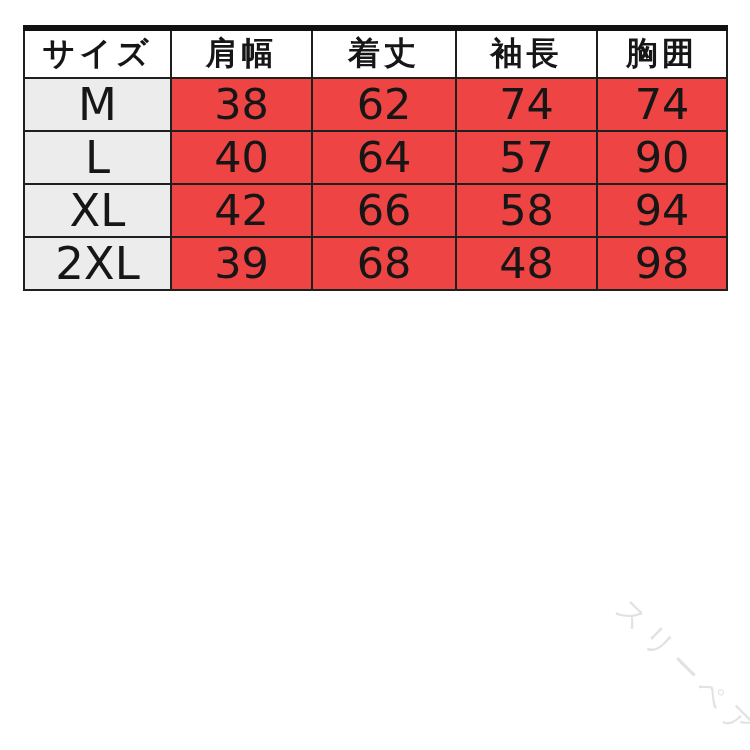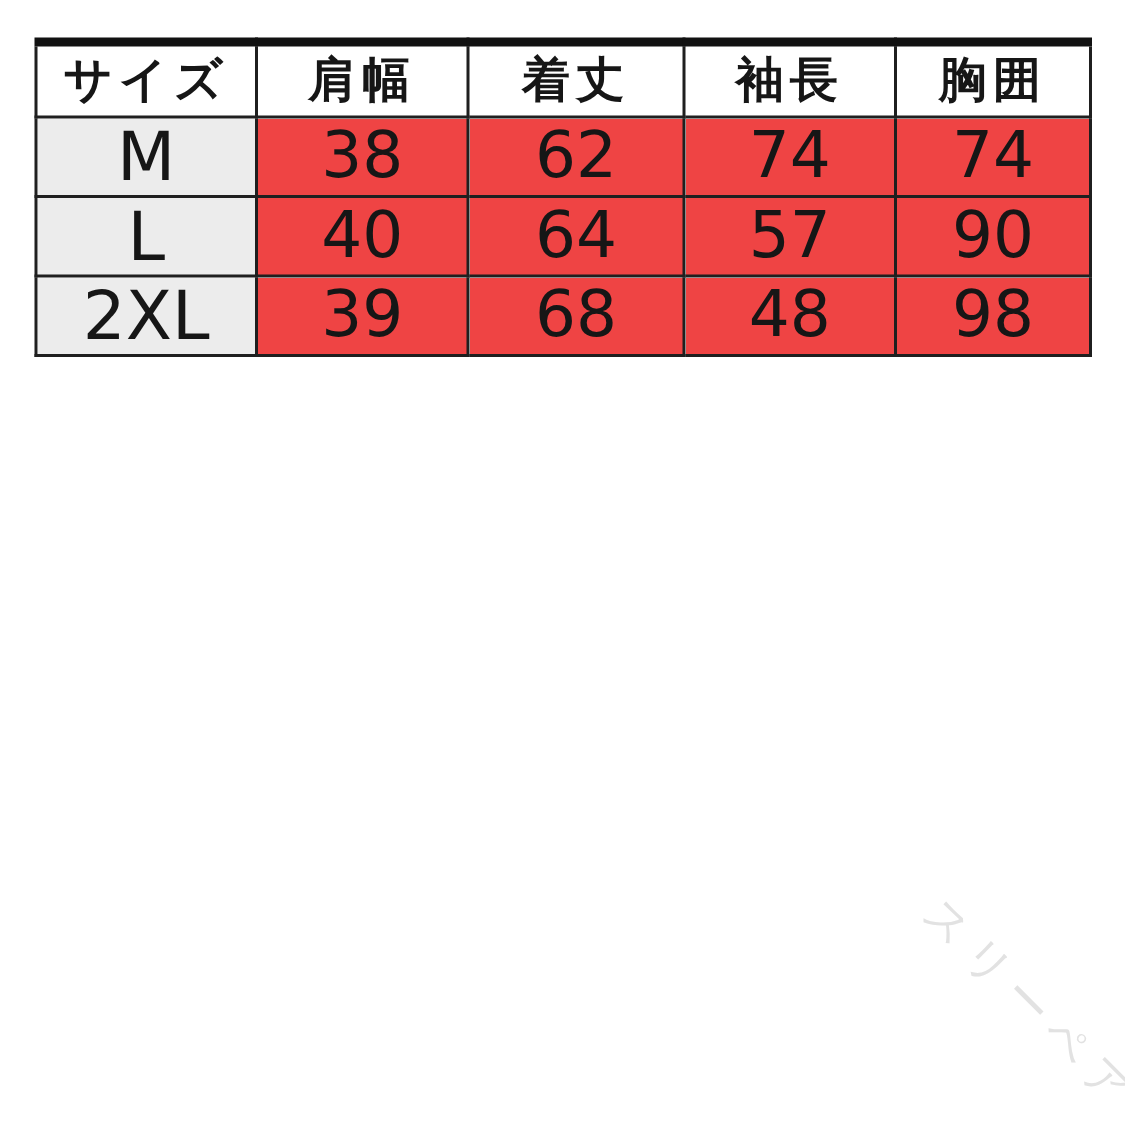--- a/index.html
+++ b/index.html
@@ -112,20 +112,27 @@
           <td>74</td>
         </tr>
         <tr>
           <td class="size-col">L</td>
           <td>40</td>
           <td>64</td>
           <td>57</td>
           <td>90</td>
         </tr>
         <tr>
+          <td class="size-col">XL</td>
+          <td>42</td>
+          <td>66</td>
+          <td>58</td>
+          <td>94</td>
+        </tr>
+        <tr>
           <td class="size-col">2XL</td>
           <td>39</td>
           <td>68</td>
           <td>48</td>
           <td>98</td>
         </tr>
       </tbody>
   </table>
 
   <div class="watermark">スリーペア</div>

